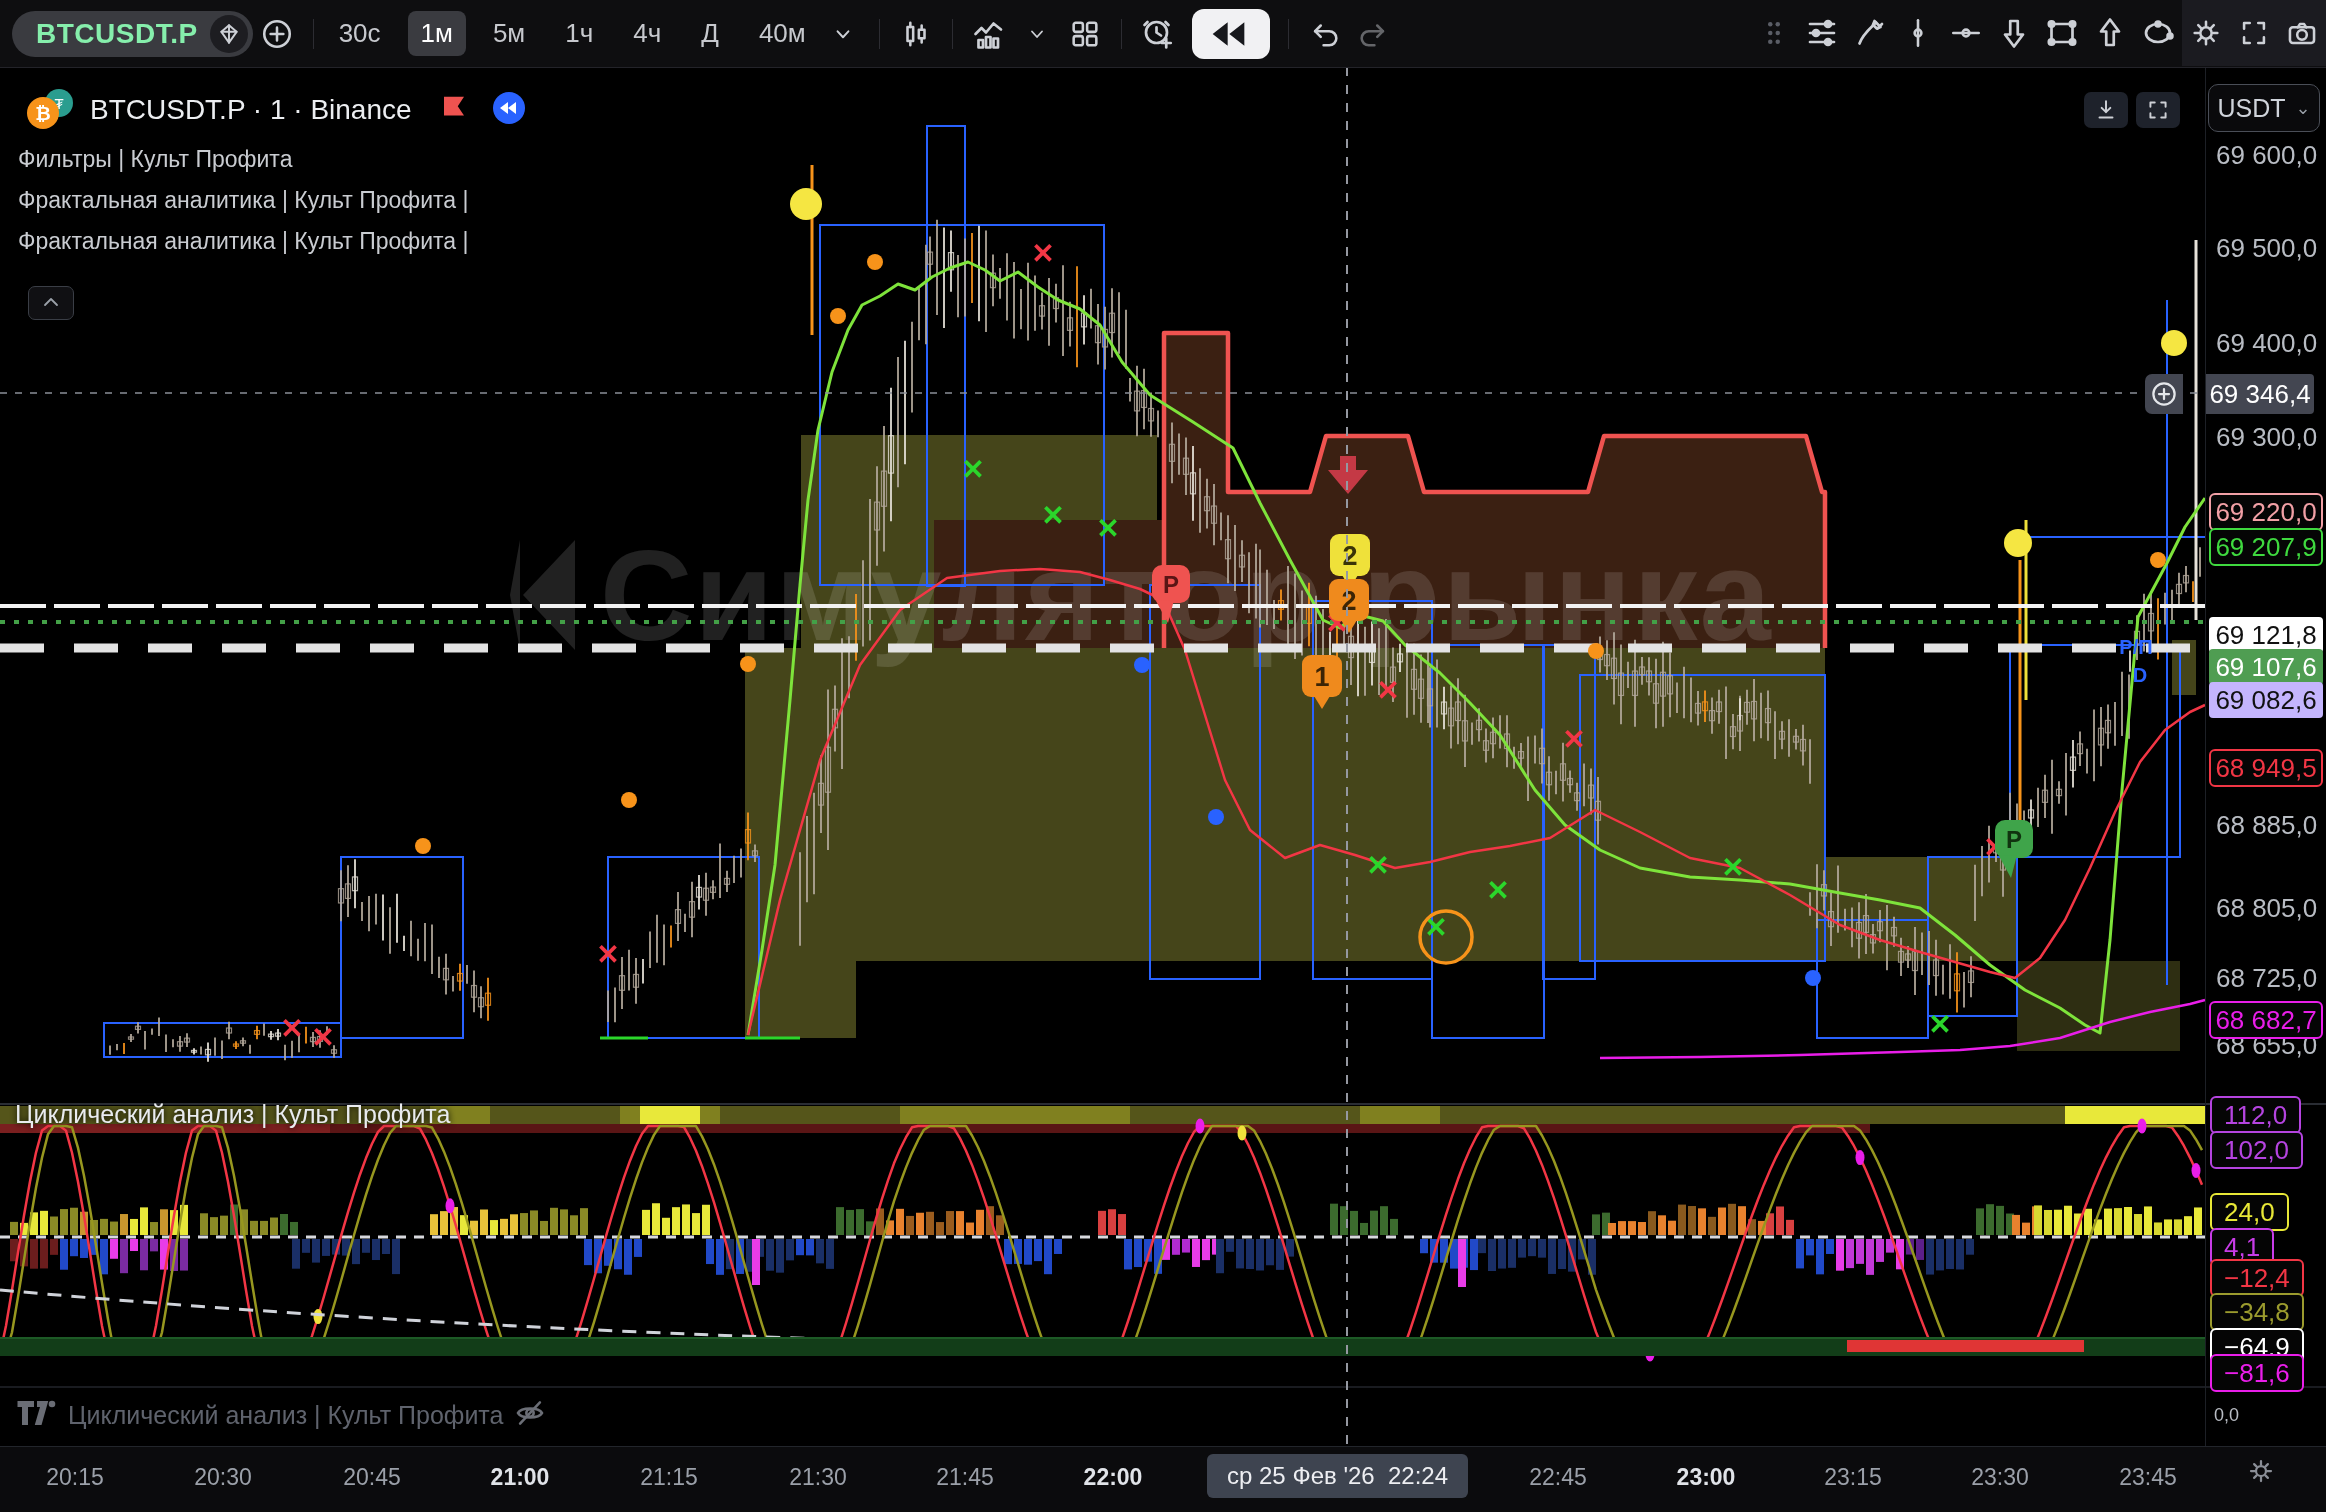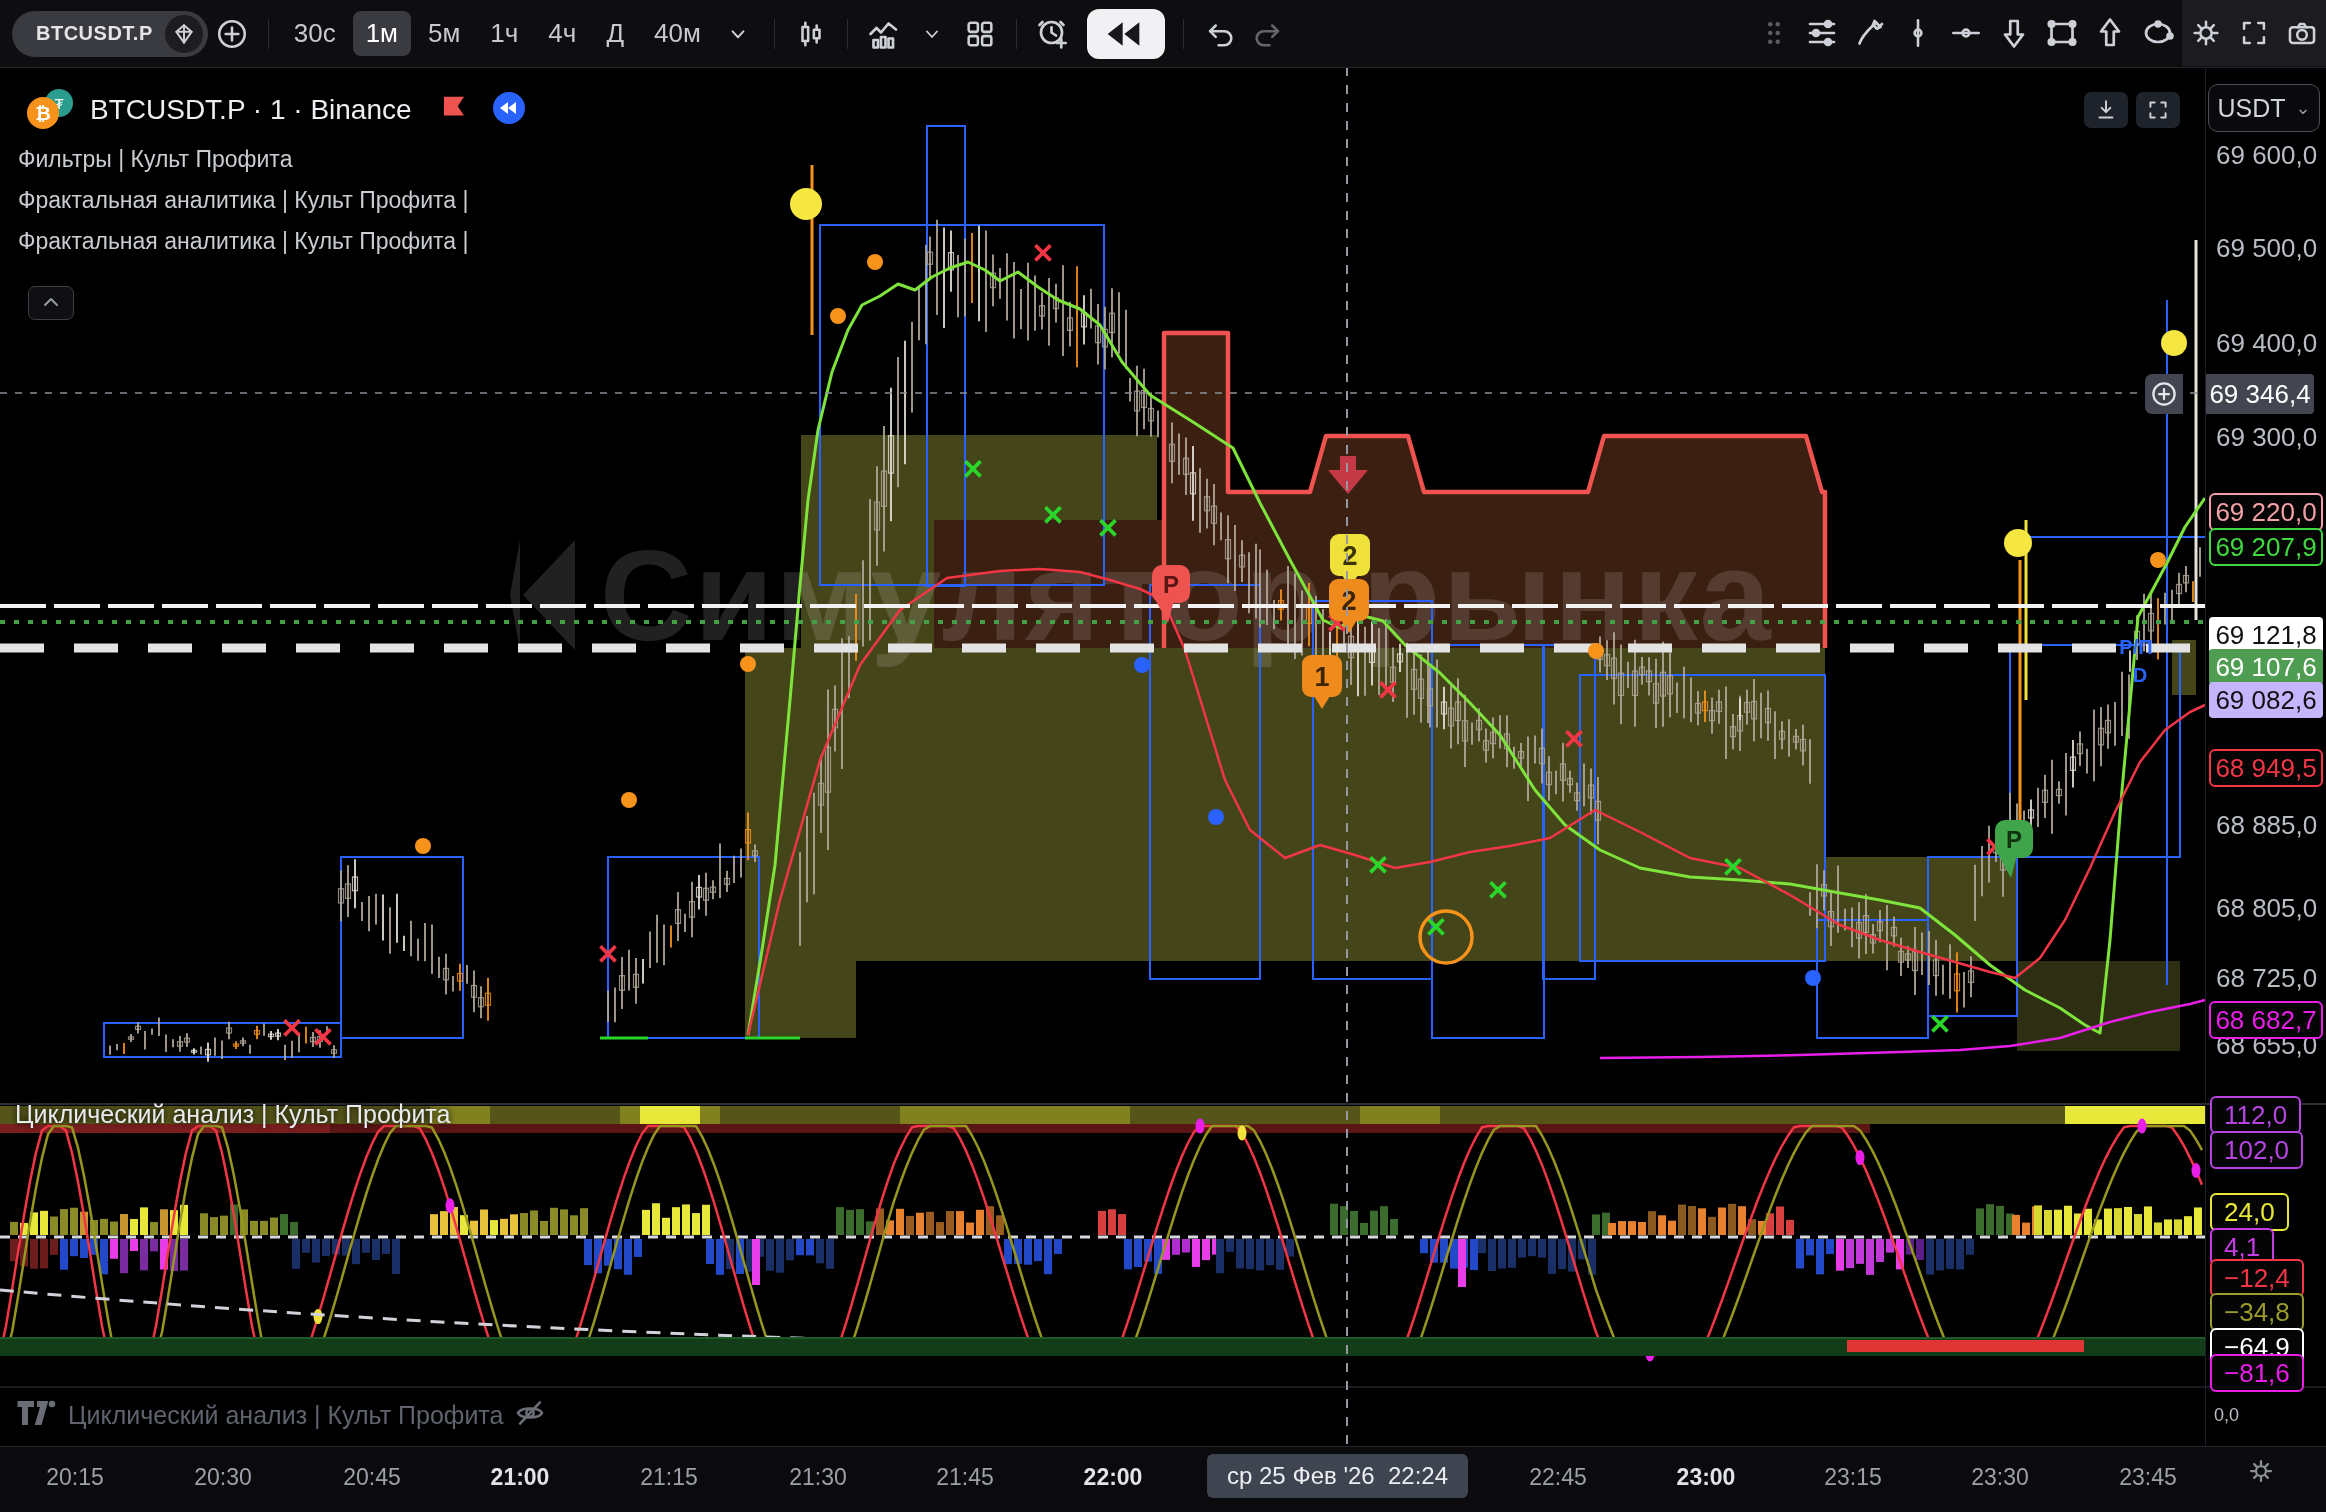--- a/index.html
+++ b/index.html
@@ -4,21 +4,21 @@
 <style>
   html,body{margin:0;padding:0;width:2326px;height:1512px;overflow:hidden;background:#000;
     font-family:"Liberation Sans","DejaVu Sans",sans-serif;}
   #root{position:relative;width:2326px;height:1512px;background:#000;}
   svg text{user-select:none;}
   
   .toolbar{position:absolute;left:0;top:0;width:2326px;height:67px;background:#0e0e10;
     border-bottom:1px solid #232329;display:flex;align-items:center;z-index:6;}
   .tb-pill{margin-left:12px;height:46px;border-radius:23px;background:#3a3b40;display:flex;
     align-items:center;padding:0 5px 0 24px;gap:12px;cursor:pointer;}
-  .tb-sym{font-size:20px;font-weight:700;color:#e5e5e5;letter-spacing:.5px;}
+  .tb-sym{font-size:28px;font-weight:700;color:#86efac;letter-spacing:.5px;}
   .tb-diamond{width:38px;height:38px;border-radius:50%;background:#1d1d21;display:flex;
     align-items:center;justify-content:center;}
   .tb-btn{width:48px;height:48px;display:flex;align-items:center;justify-content:center;
     background:none;border:none;cursor:pointer;padding:0;border-radius:8px;}
   .tb-sep{width:1px;height:30px;background:#2c2c32;margin:0 12px;}
   .tf{font-size:26px;color:#c6c8cd;padding:7px 13px;border-radius:8px;background:none;border:none;cursor:pointer;}
   .tf.active{background:#3a3b40;color:#fff;}
   .tb-replay{width:78px;height:50px;border-radius:12px;background:#f1f1f3;display:flex;
     align-items:center;justify-content:center;border:none;cursor:pointer;}
   .tb-right{position:absolute;right:0;top:0;height:66px;display:flex;align-items:center;}
@@ -859,21 +859,21 @@
           </svg>
         </span>
     </div>
     <button class="tb-btn" id="ic-plus">
         <svg width="34" height="34" viewBox="0 0 24 24" fill="none" stroke="#cdd0d6" stroke-width="1.8" stroke-linecap="round" stroke-linejoin="round">
           <circle cx="12" cy="12" r="9"></circle>
           <path d="M12 7.5v9M7.5 12h9"></path>
         </svg>
       </button>
     <div class="tb-sep"></div>
-    <div id="tf-row" style="display:flex;align-items:flex-start;gap:4px">
+    <div id="tf-row" style="display:flex;align-items:flex-start;gap:14px">
         <button class="tf">30с</button>
         <button class="tf active">1м</button>
         <button class="tf">5м</button>
         <button class="tf">1ч</button>
         <button class="tf">4ч</button>
         <button class="tf">Д</button>
         <button class="tf">40м</button>
       </div>
     <button class="tb-btn" id="ic-chev">
         <svg width="26" height="26" viewBox="0 0 24 24" fill="none" stroke="#cdd0d6" stroke-width="1.8" stroke-linecap="round" stroke-linejoin="round">

